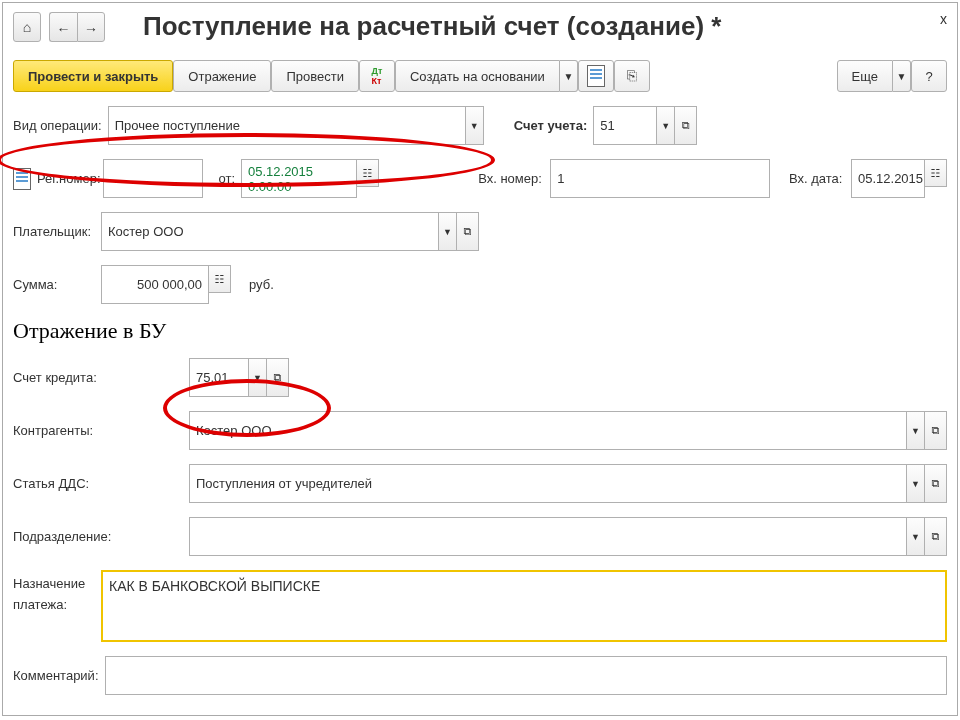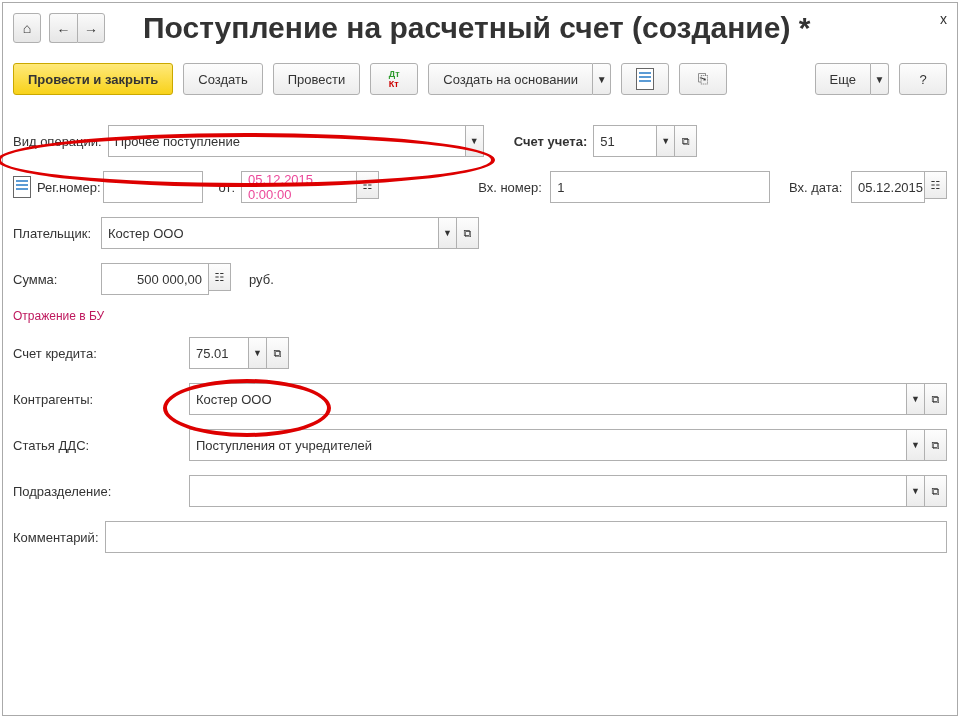--- a/index.html
+++ b/index.html
@@ -45,48 +45,47 @@
     justify-content: center;
     cursor: pointer;
     font-size: 14px;
   }
   .nav-group {
     display: flex;
   }
   .nav-group .icon-btn:first-child { border-radius:3px 0 0 3px; border-right:none;}
   .nav-group .icon-btn:last-child { border-radius:0 3px 3px 0;}
   .page-title {
-    font-size: 30px;
+    font-size: 26px;
     font-weight: bold;
     margin-left: 30px;
   }
   .toolbar {
     display: flex;
     align-items: flex-start;
-    gap: 10px;
-    margin-bottom: 30px;
+    margin-bottom: 14px;
   }
   .btn {
     height: 32px;
     padding: 0 14px;
     border: 1px solid #b0b0b0;
     background: linear-gradient(#fdfdfd,#ececec);
     border-radius: 3px;
     display: flex;
     align-items: center;
     cursor: pointer;
     gap: 6px;
   }
   .btn-primary {
     background: linear-gradient(#ffe97a,#f8d21a);
     border: 1px solid #caa800;
     font-weight: bold;
   }
   .btn-icon {
-    width: 48px;
+    width: 36px;
     padding: 0;
     justify-content: center;
   }
   .btn-split {
     display: flex;
   }
   .btn-split .btn { border-radius:3px 0 0 3px; }
   .btn-split .dd {
     width: 18px;
     height: 32px;
@@ -112,21 +111,21 @@
     display: inline-block;
     min-width: 82px;
   }
   .lbl-w1 { min-width: 82px;}
   .lbl-w2 { min-width: 170px;}
   .input-wrap {
     display: flex;
     align-items: stretch;
   }
   .txt {
-    height: 32px;
+    height: 39px;
     border: 1px solid #b0b0b0;
     background: #fff;
     padding: 2px 6px;
     display: flex;
     align-items: center;
     color: #333;
   }
   .dd-btn {
     width: 18px;
     border: 1px solid #b0b0b0;
@@ -169,23 +168,24 @@
     background:#fff;
   }
   .doc-icon::before {
     content: "";
     position: absolute;
     top: 3px; left: 2px; right: 2px; height: 2px;
     background: #5b9bd5;
     box-shadow: 0 4px 0 #5b9bd5, 0 8px 0 #5b9bd5;
   }
   .section-title {
-    color: #be185d;
-    font-size: 12px;
+    color: #000000;
+    font-size: 22px;
     margin: 12px 0 14px 0;
+    font-family: Liberation Serif, serif;
   }
   .memo {
     border: 2px solid #f0c400;
     height: 72px;
     padding: 6px;
     flex: 1;
     font-size: 14px;
     color: #333;
   }
   .highlight-ellipse {
@@ -199,40 +199,40 @@
 
   .row-align-top { align-items: flex-start; }
   .row-align-top .lbl { padding-top:6px;}
 
   .dtkt-icon {
     display:flex; flex-direction:column; line-height:10px; font-size:9px; font-weight:bold;
   }
   .dtkt-icon .dt { color:#2d9b2d; }
   .dtkt-icon .kt { color:#c00; }
 
-  .placeholder { color:#ec4899; }
+  .placeholder { color:#15803d; }
 </style>
 </head>
 <body>
 
 <div class="window">
   <div class="close-x">x</div>
 
   <div class="header-row">
     <div class="icon-btn">⌂</div>
     <div class="nav-group">
       <div class="icon-btn">←</div>
       <div class="icon-btn">→</div>
     </div>
     <div class="page-title">Поступление на расчетный счет (создание) *</div>
   </div>
 
   <div class="toolbar">
     <div class="btn btn-primary">Провести и закрыть</div>
-    <div class="btn">Создать</div>
+    <div class="btn">Отражение</div>
     <div class="btn">Провести</div>
     <div class="btn btn-icon">
       <div class="dtkt-icon">
         <span class="dt">Дт</span>
           <span class="kt">Кт</span>
       </div>
     </div>
     <div class="btn-split">
       <div class="btn">Создать на основании</div>
       <div class="dd">▼</div>
@@ -341,20 +341,27 @@
 
   <div class="form-row">
     <span class="lbl lbl-w2">Подразделение:</span>
     <div class="input-wrap" style="flex:1;">
       <div class="txt" style="flex:1;"></div>
       <div class="dd-btn">▼</div>
       <div class="popout-btn">⧉</div>
     </div>
   </div>
 
+  <div class="form-row row-align-top">
+    <div style="min-width:82px;display:flex;flex-direction:column;">
+      <span class="lbl">Назначение</span>
+      <span class="lbl">платежа:</span>
+    </div>
+    <div class="memo">КАК В БАНКОВСКОЙ ВЫПИСКЕ</div>
+  </div>
 
   <div class="form-row">
     <span class="lbl" style="min-width:82px;">Комментарий:</span>
     <div class="input-wrap" style="flex:1;">
       <div class="txt" style="flex:1;"></div>
     </div>
   </div>
 
   <div class="highlight-ellipse he1"></div>
   <div class="highlight-ellipse he2"></div>

